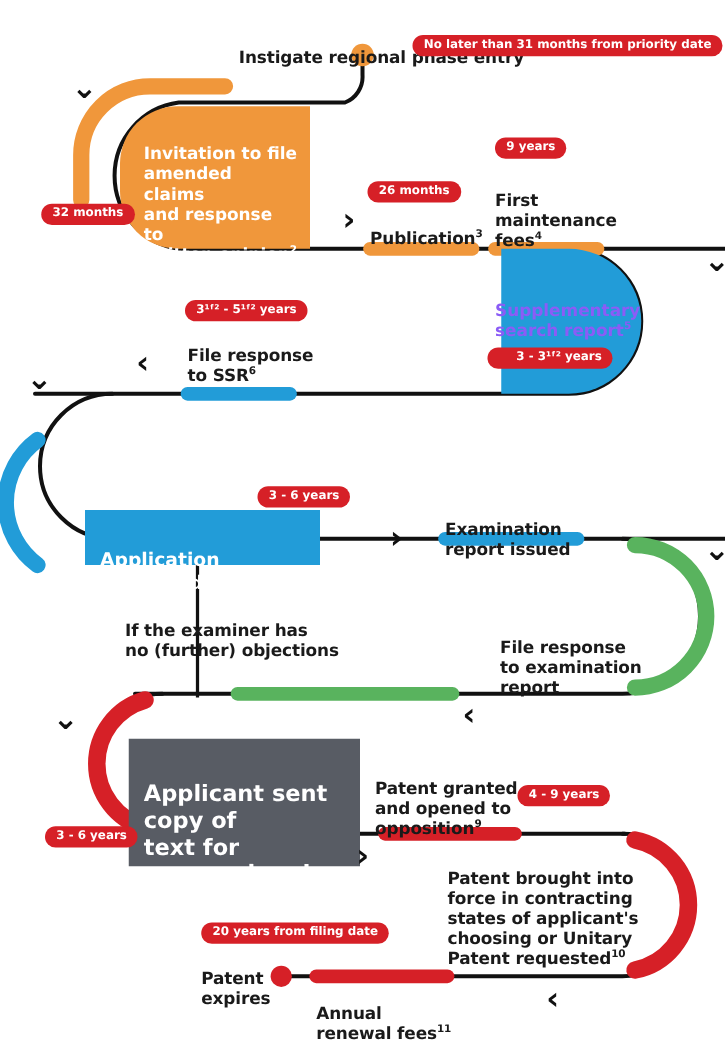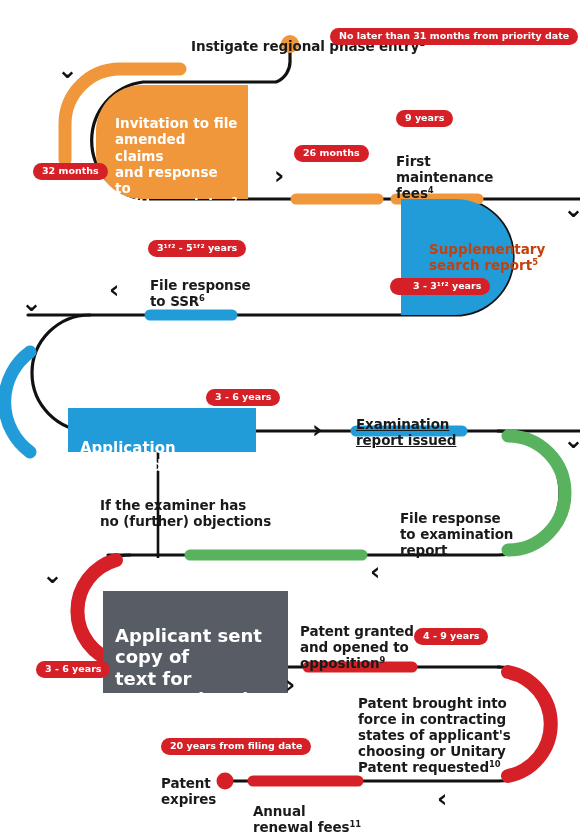--- a/index.html
+++ b/index.html
@@ -103,54 +103,57 @@
     <path d="M 401 199 L 455 199 A 58 58 0 0 1 455 315 L 401 315 Z" fill="#229cd8"></path>
   </svg>
 
   <div class="block orange" style="left:96px;top:85px;width:152px;height:114px;border-radius:46px 0 0 46px;padding:14px 10px 0 19px;font-size:13.5px;">
     <span>Invitation to file
 amended claims
 and response to
 written opinion</span><span class="sup">2</span>
   </div>
 
-  <div class="block" style="left:429px;top:225px;width:130px;font-size:13.5px;color:#c2410c;background:transparent;">
+  <div class="block" style="left:396px;top:225px;width:130px;font-size:13.5px;color:#8b5cf6;background:transparent;">
     <span>Supplementary
 search report</span><span class="sup">5</span>
   </div>
 
   <div class="block blue" style="left:68px;top:408px;width:188px;height:44px;padding:13px 0 0 12px;font-size:15px;">
     <span>Application examined</span><span class="sup">7</span>
   </div>
 
   <div class="block gray" style="left:103px;top:591px;width:185px;height:102px;padding:12px 8px 0 12px;font-size:18px;">
     <span>Applicant sent copy of
 text for approval and
 invited to file translation
 of claims and pay for
 grant and printing</span><span class="sup">8</span>
   </div>
 
   <div class="lbl hdr" style="left:191px;top:23px;">
     <span>Instigate regional phase entry</span><span class="sup">1</span>
   </div>
 
+  <div class="lbl hdr" style="left:296px;top:168px;">
+    <span>Publication</span><span class="sup">3</span>
+  </div>
 
   <div class="lbl hdr" style="left:396px;top:138px;">
     <span>First
 maintenance
 fees</span><span class="sup">4</span>
   </div>
 
   <div class="lbl hdr" style="left:150px;top:262px;">
     <span>File response
 to SSR</span><span class="sup">6</span>
   </div>
 
-  <div class="lbl hdr" style="left:356px;top:401px;text-decoration:underline;">
+  <div class="lbl hdr" style="left:356px;top:401px;">
     <span>Examination
 report issued</span><span class="sup"></span>
   </div>
 
   <div class="lbl hdr" style="left:400px;top:495px;">
     <span>File response
 to examination
 report</span>
   </div>
 

